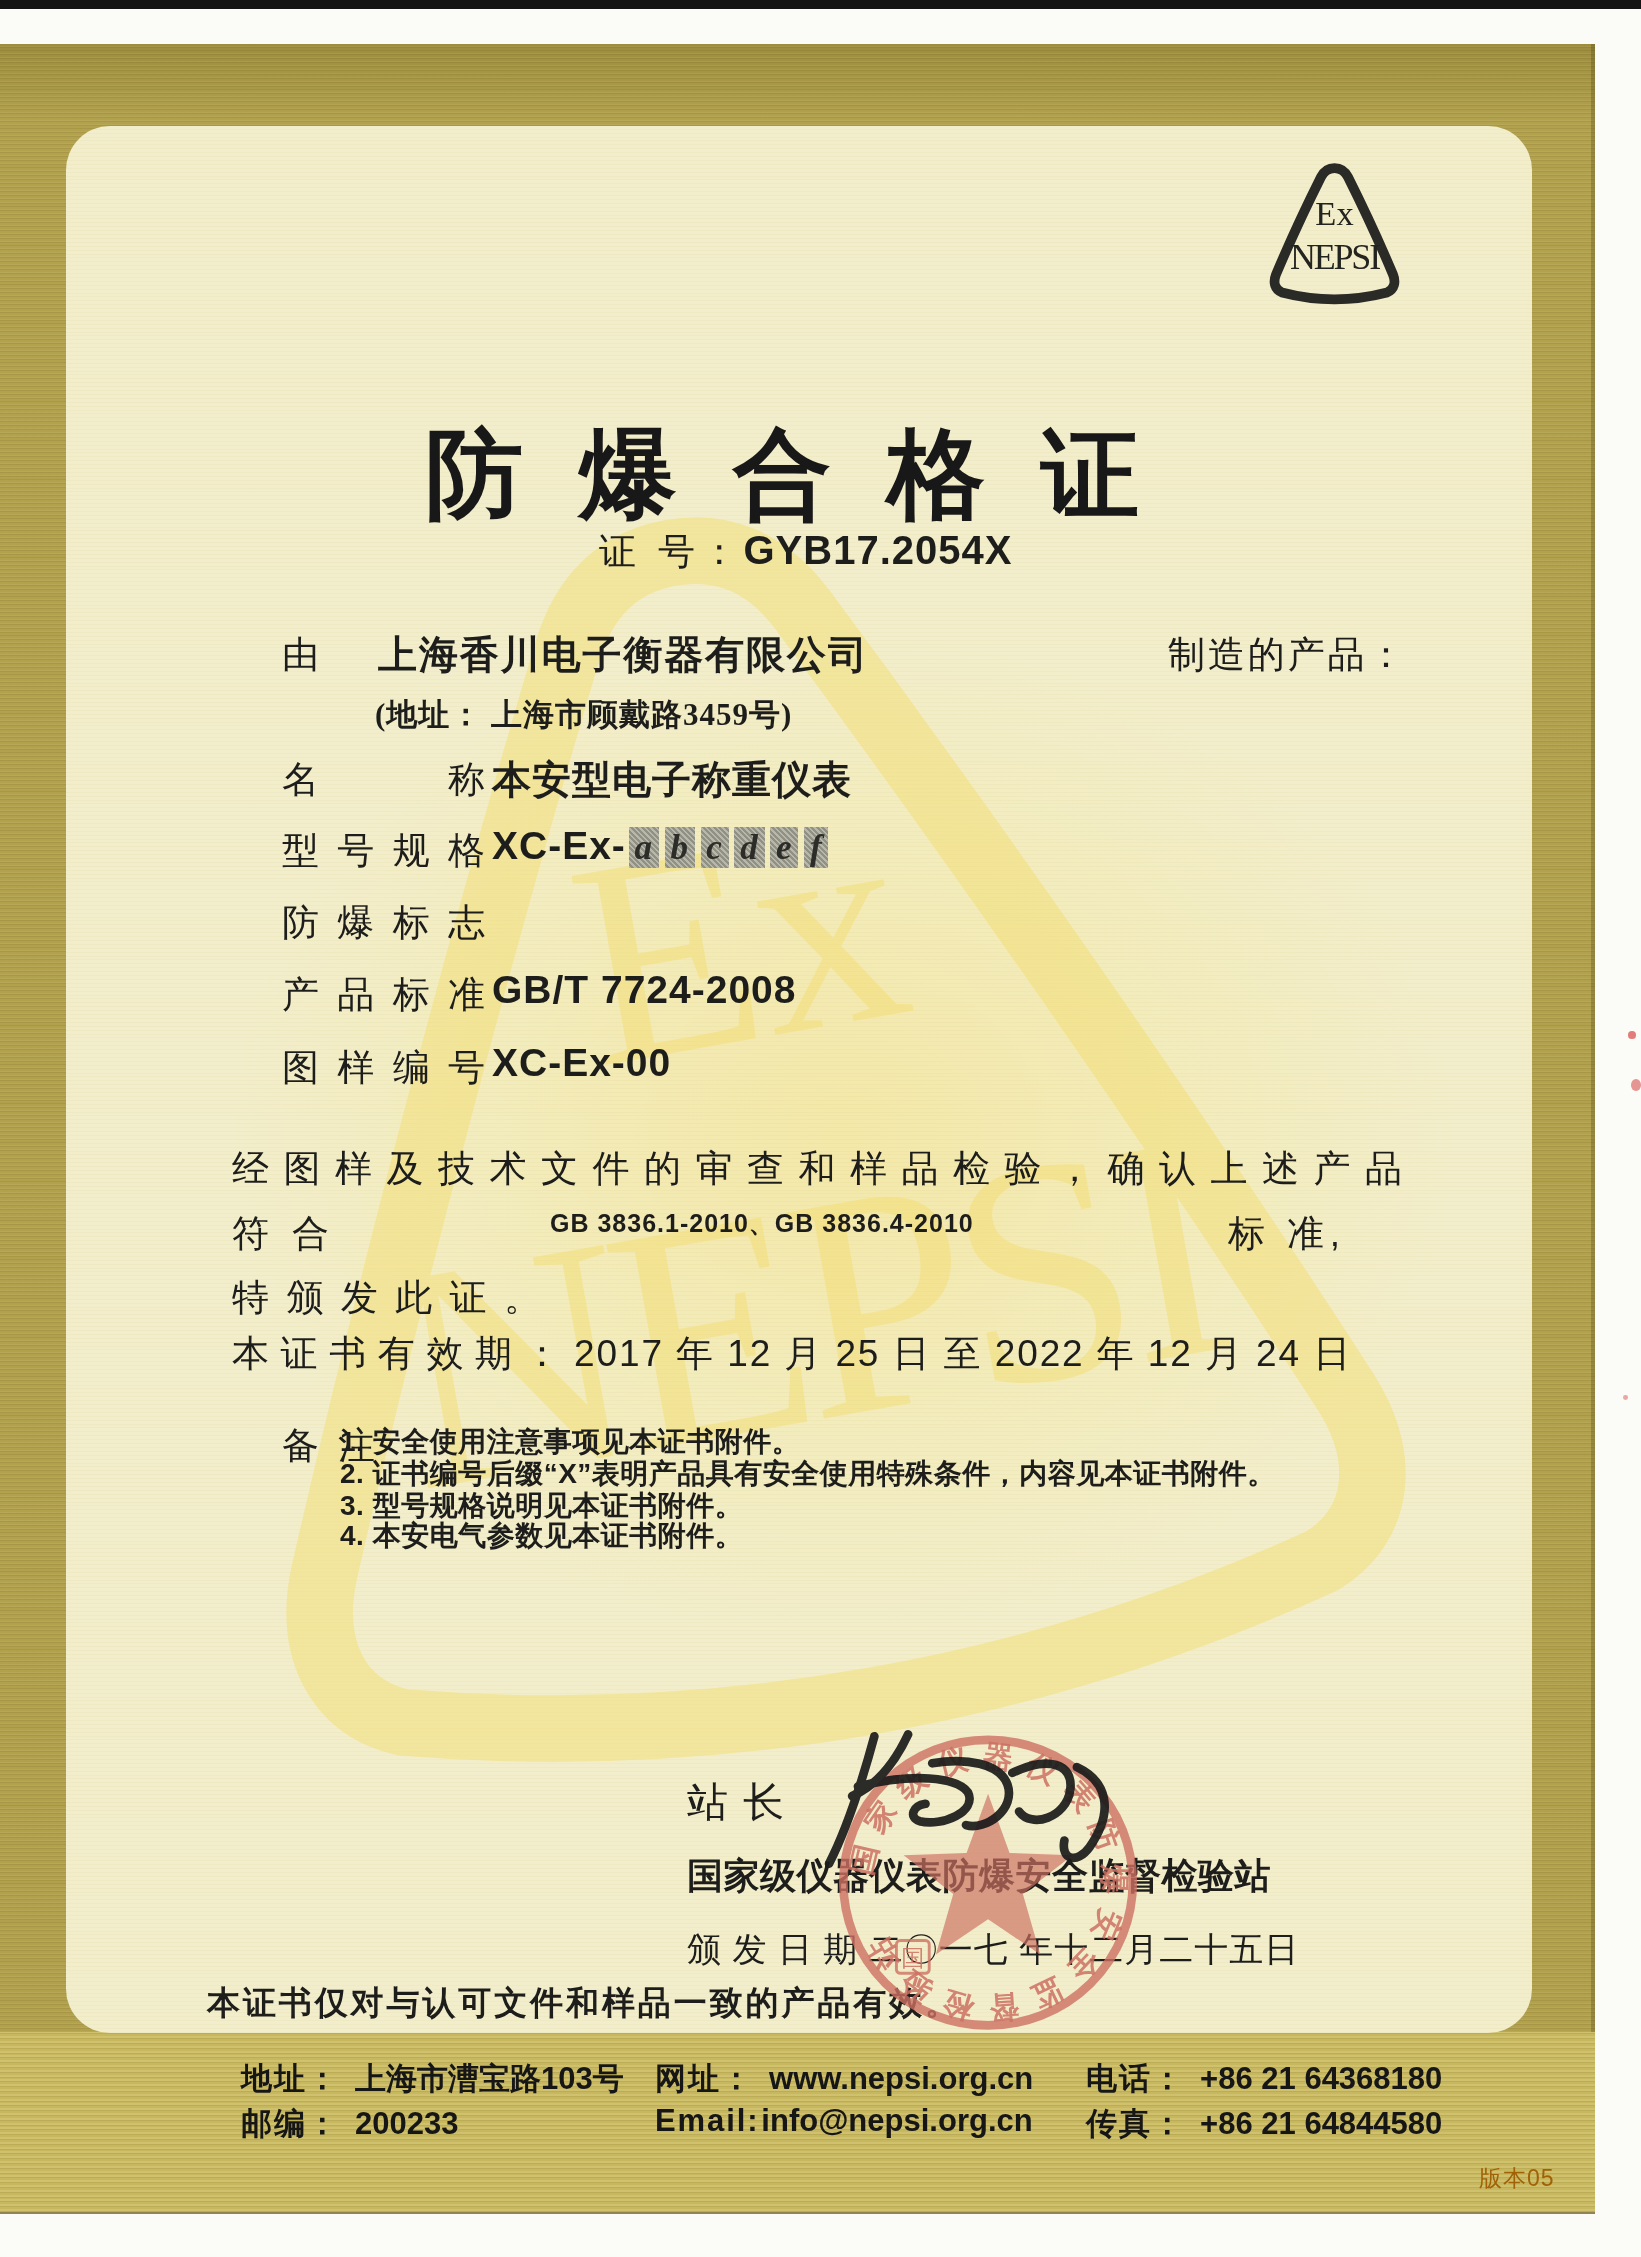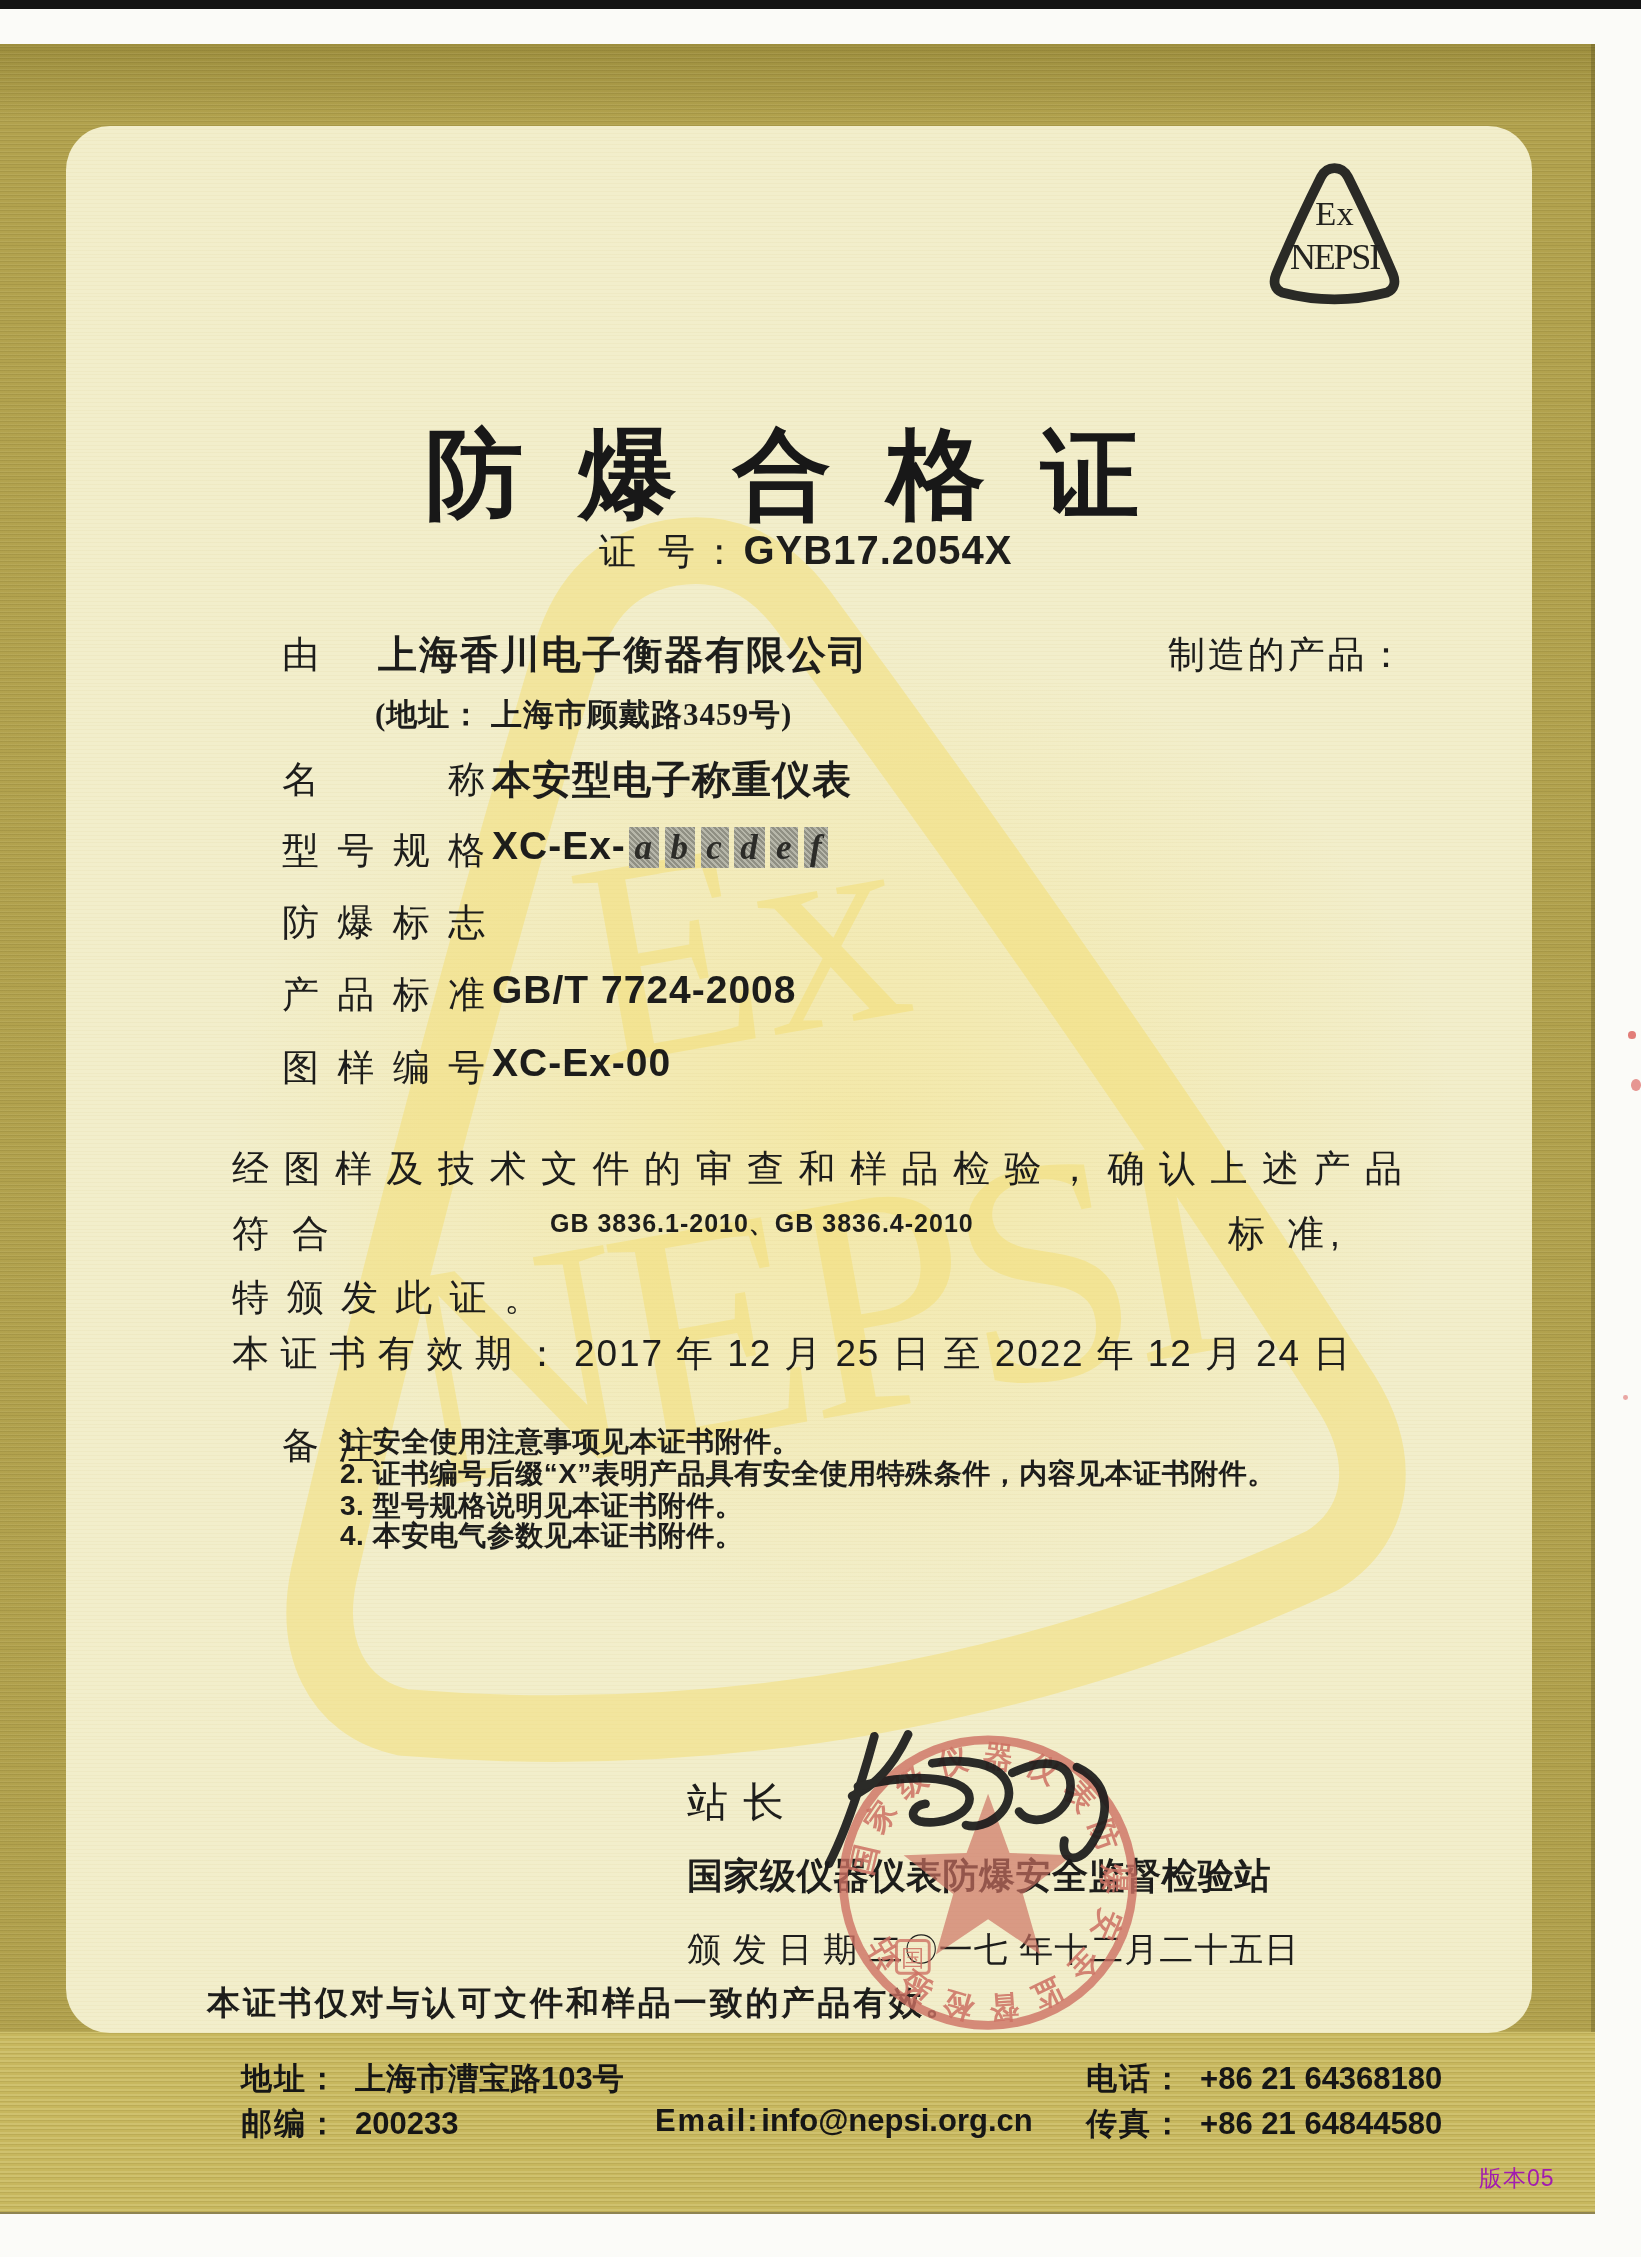--- a/index.html
+++ b/index.html
@@ -57,21 +57,21 @@
 
   .signer{left:687px;top:1775px;width:97px;font-size:41px;font-weight:400;}
   .org{left:687px;top:1852px;font-size:36px;font-weight:700;letter-spacing:0.5px;white-space:nowrap;}
   .dateline{left:687px;top:1927px;font-size:34px;letter-spacing:1px;white-space:nowrap;}
   .valid-note{left:207px;top:1981px;font-size:33px;font-weight:700;letter-spacing:2.9px;}
 
   .fcell{font-size:31px;font-weight:700;white-space:nowrap;color:#161616;}
   .fcell .fl{margin-right:15.4px;letter-spacing:1.9px;}
   .r1{top:2058px;} .r2{top:2103px;}
   .c1{left:201px;margin-left:40px;} .c2{left:655px;} .c3{left:1086px;}
-  .version{left:1479px;top:2163px;font-size:23px;color:#a21caf;letter-spacing:1px;}
+  .version{left:1479px;top:2163px;font-size:23px;color:#a16207;letter-spacing:1px;}
 
   .speck{position:absolute;border-radius:50%;background:#d9534f;opacity:.75;}
   .stamp-svg{left:826px;top:1726px;z-index:3;}
   .sig-svg{left:792px;top:1717px;z-index:4;}
   .logo-svg{left:1255px;top:159px;}
   .z2{z-index:2;}
 </style>
 </head>
 <body>
 
@@ -167,20 +167,23 @@
   </svg>
 
   <div class="abs signer jlabel z2">站长</div>
   <div class="abs org z2">国家级仪器仪表防爆安全监督检验站</div>
   <div class="abs dateline z2">颁 发 日 期 二〇一七  年十二月二十五日</div>
   <div class="abs valid-note z2">本证书仅对与认可文件和样品一致的产品有效。</div>
 
   <div class="abs fcell r1 c1 z2">
     <span class="fl">地址：</span><span>上海市漕宝路103号</span>
   </div>
+  <div class="abs fcell r1 c2 z2">
+    <span class="fl">网址：</span><span>www.nepsi.org.cn</span>
+  </div>
   <div class="abs fcell r1 c3 z2">
     <span class="fl">电话：</span><span>+86 21 64368180</span>
   </div>
   <div class="abs fcell r2 c1 z2">
     <span class="fl">邮编：</span><span>200233</span>
   </div>
   <div class="abs fcell r2 c2 z2">
     <span class="fl" style="margin-right:1.9px;">Email:</span><span>info@nepsi.org.cn</span>
   </div>
   <div class="abs fcell r2 c3 z2">

